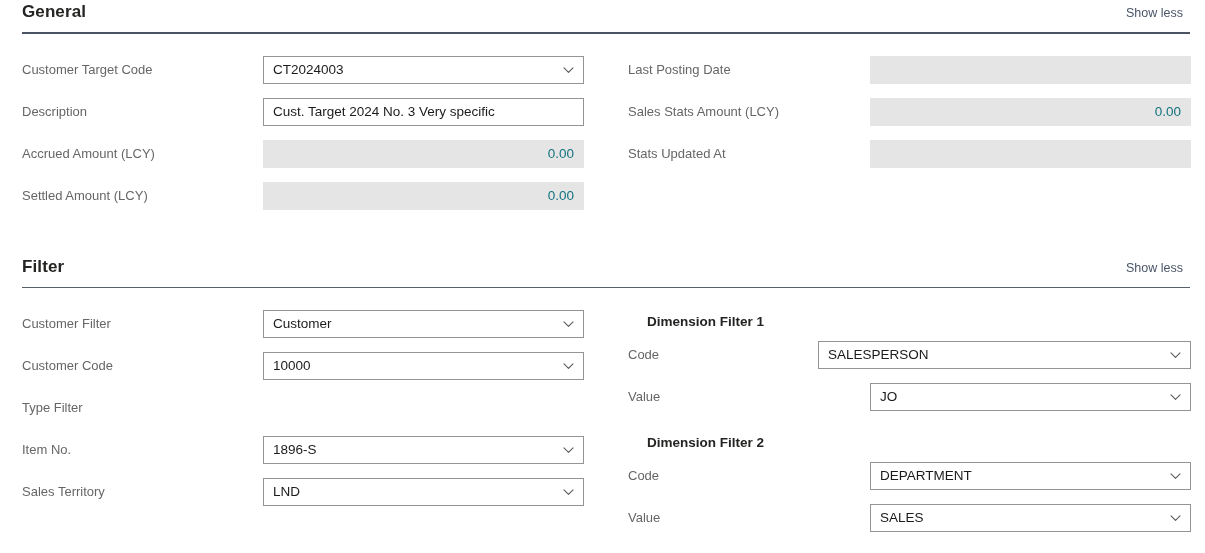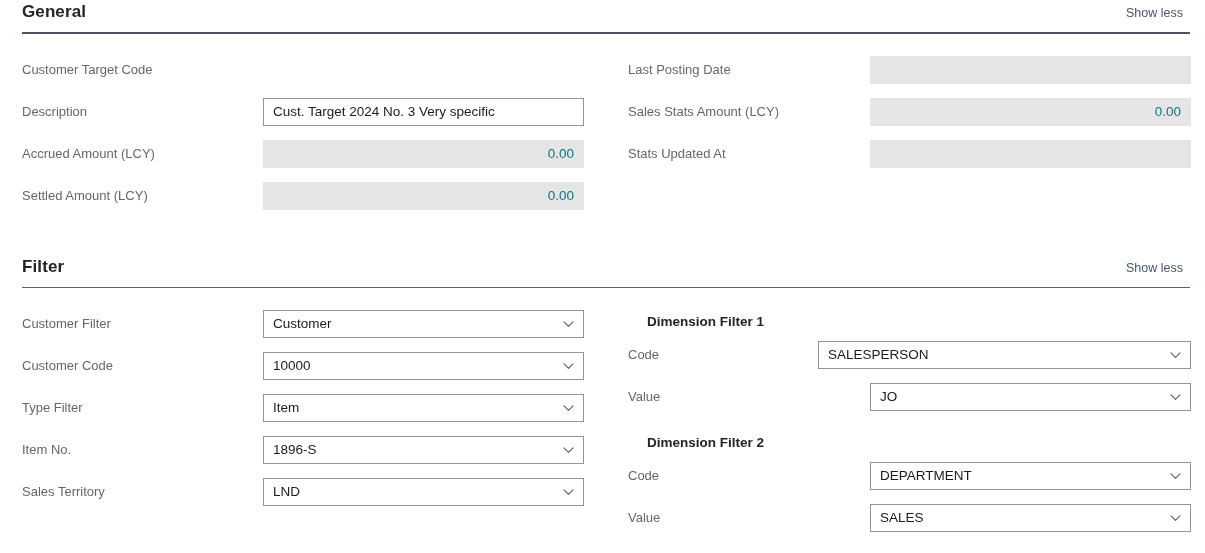--- a/index.html
+++ b/index.html
@@ -157,20 +157,28 @@
   <div class="section-head">
     <div class="section-title">General</div>
     <div class="show-toggle">Show less</div>
   </div>
   <div class="rule-strong" style="top:32px;"></div>
 
   <div class="col col-left" id="gen-left">
       <div class="field-row" style="left: 22px; top: 56px; width: 562px;">
         <div class="f-label">Customer Target Code</div>
         <div class="f-leader"></div>
+        <div class="ctl" style="width: 321px;">
+          <span class="val">CT2024003</span>
+          <span class="chev">
+            <svg viewBox="0 0 13 13" width="13" height="13" aria-hidden="true">
+              <path d="M2 4.3 L6.5 8.8 L11 4.3" fill="none" stroke="#5a5a5a" stroke-width="1.1" stroke-linecap="round" stroke-linejoin="round"></path>
+            </svg>
+          </span>
+        </div>
       </div>
       <div class="field-row" style="left: 22px; top: 98px; width: 562px;">
         <div class="f-label">Description</div>
         <div class="f-leader"></div>
         <div class="ctl" style="width: 321px;">
           <span class="val">Cust. Target 2024 No. 3 Very specific</span>
         </div>
       </div>
       <div class="field-row" style="left: 22px; top: 140px; width: 562px; gap: 16px;">
         <div class="f-label">Accrued Amount (LCY)</div>
@@ -240,28 +248,20 @@
           <span class="chev">
             <svg viewBox="0 0 13 13" width="13" height="13" aria-hidden="true">
               <path d="M2 4.3 L6.5 8.8 L11 4.3" fill="none" stroke="#5a5a5a" stroke-width="1.1" stroke-linecap="round" stroke-linejoin="round"></path>
             </svg>
           </span>
         </div>
       </div>
       <div class="field-row" style="left: 22px; top: 139px; width: 562px;">
         <div class="f-label">Type Filter</div>
         <div class="f-leader"></div>
-        <div class="ctl" style="width: 321px;">
-          <span class="val">Item</span>
-          <span class="chev">
-            <svg viewBox="0 0 13 13" width="13" height="13" aria-hidden="true">
-              <path d="M2 4.3 L6.5 8.8 L11 4.3" fill="none" stroke="#5a5a5a" stroke-width="1.1" stroke-linecap="round" stroke-linejoin="round"></path>
-            </svg>
-          </span>
-        </div>
       </div>
       <div class="field-row" style="left: 22px; top: 181px; width: 562px;">
         <div class="f-label">Item No.</div>
         <div class="f-leader"></div>
         <div class="ctl" style="width: 321px;">
           <span class="val">1896-S</span>
           <span class="chev">
             <svg viewBox="0 0 13 13" width="13" height="13" aria-hidden="true">
               <path d="M2 4.3 L6.5 8.8 L11 4.3" fill="none" stroke="#5a5a5a" stroke-width="1.1" stroke-linecap="round" stroke-linejoin="round"></path>
             </svg>

